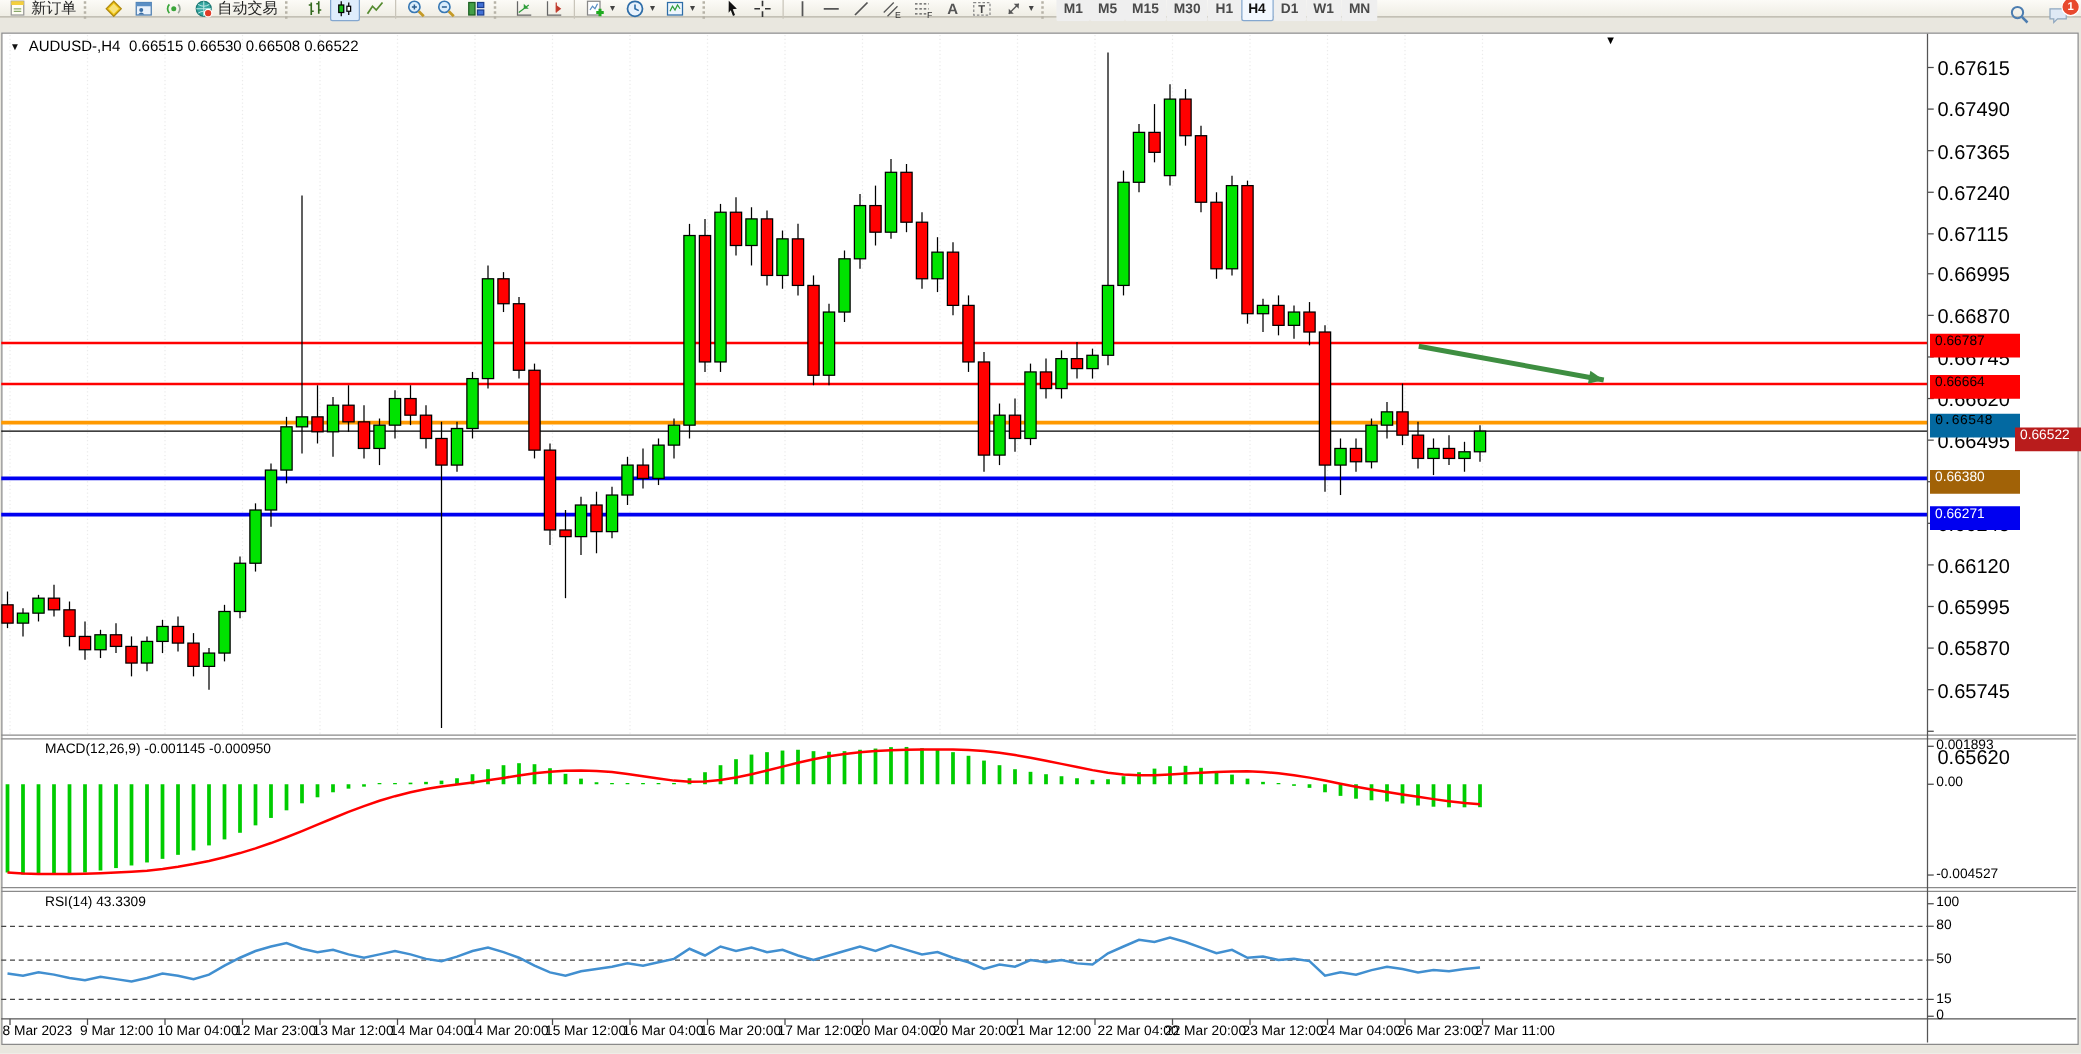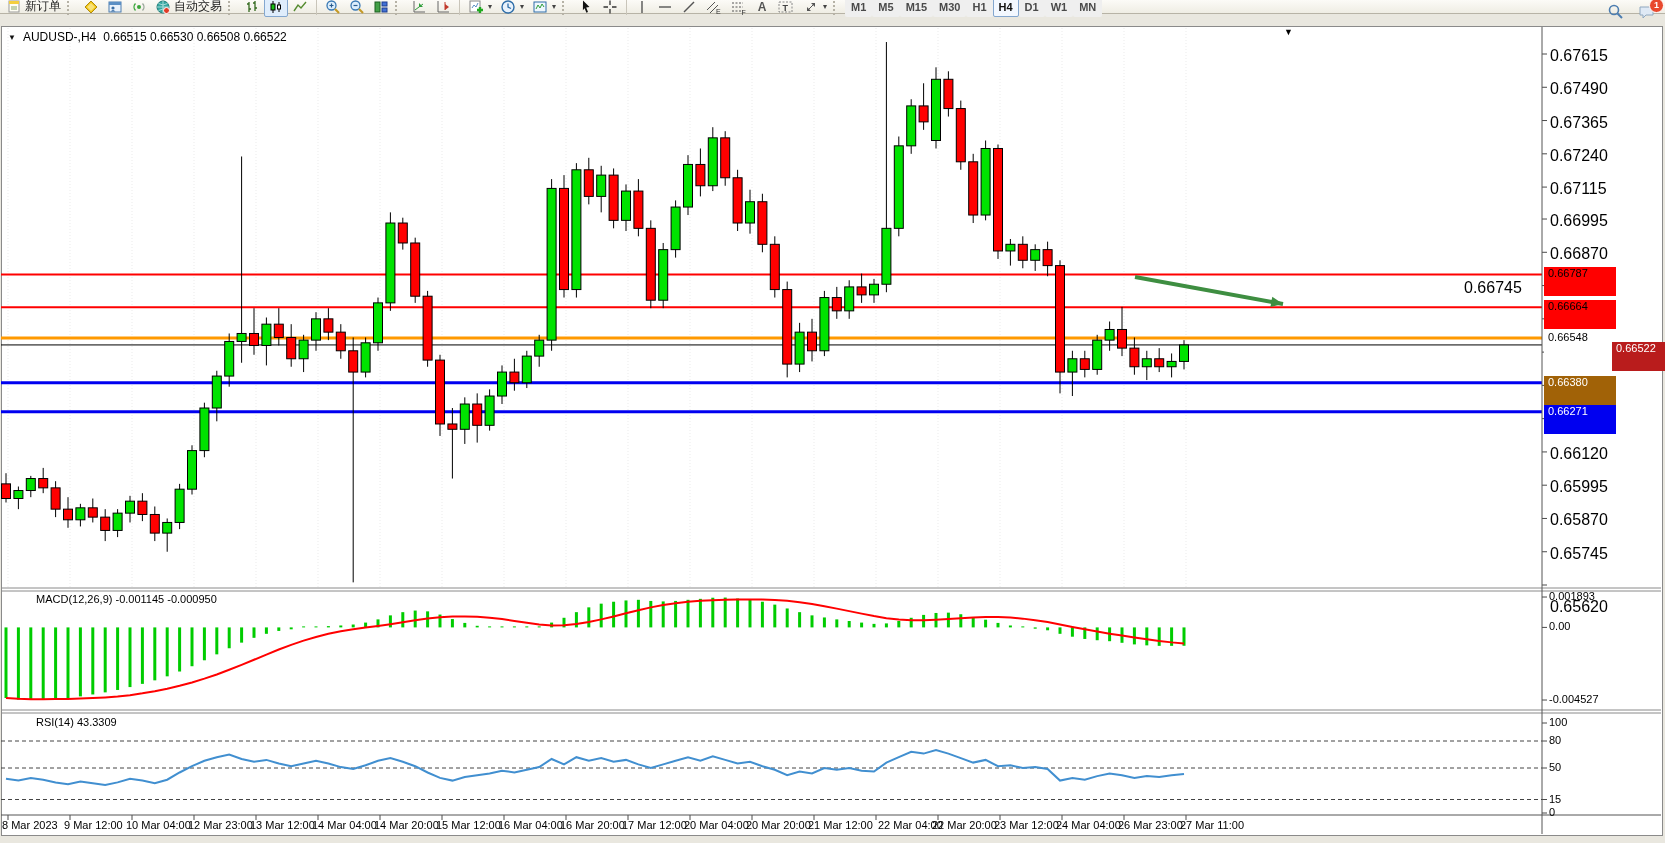--- a/index.html
+++ b/index.html
@@ -19,21 +19,21 @@
   
   .chart-window{position:absolute;top:26px;left:1px;width:1662px;height:810px;background:#fff;border:1px solid #8a8a8a;box-sizing:border-box;z-index:1;}
   #plot{position:absolute;top:0;left:0;z-index:2;}
   .overlay{position:absolute;top:0;left:0;width:1665px;height:843px;z-index:3;pointer-events:none;}
   .chart-title{position:absolute;left:8px;top:30px;display:flex;align-items:center;gap:7px;font-size:12px;color:#000;z-index:4;}
   .collapse{font-size:8px;color:#111;}
   .scroll-marker{position:absolute;left:1284px;top:27px;font-size:9px;color:#000;z-index:4;}
   .panel-label{position:absolute;left:8px;font-size:11px;color:#000;z-index:4;background:transparent;padding-left:28px;}
   .axis-price{position:absolute;left:1550px;font-size:16px;color:#000;}
   .axis-sub{position:absolute;left:1549px;font-size:11px;color:#000;}
-  .level-label{position:absolute;left:1544px;width:68px;height:29px;line-height:13px;font-size:11px;padding-left:4px;}
+  .level-label{position:absolute;left:1544px;width:68px;height:19px;line-height:13px;font-size:11px;padding-left:4px;}
   .date-label{position:absolute;top:819px;font-size:11px;color:#000;white-space:nowrap;}
 </style>
 </head>
 <body>
 
 <div class="toolbar">
   <button class="tbtn">
     <svg width="15" height="15">
         <rect x="2" y="2" width="10" height="11" fill="#fffef4" stroke="#999"></rect>
         <rect x="2" y="2" width="10" height="3" fill="#f4cf3e"></rect>
@@ -634,33 +634,33 @@
     <div class="date-label" style="left: 1056px; top: 819px;">24 Mar 04:00</div>
     <div class="date-label" style="left: 1118px; top: 819px;">26 Mar 23:00</div>
     <div class="date-label" style="left: 1180px; top: 819px;">27 Mar 11:00</div>
     <div class="axis-price" style="left: 1550px; top: 47px;">0.67615</div>
     <div class="axis-price" style="left: 1550px; top: 80.2712px;">0.67490</div>
     <div class="axis-price" style="left: 1550px; top: 113.543px;">0.67365</div>
     <div class="axis-price" style="left: 1550px; top: 146.814px;">0.67240</div>
     <div class="axis-price" style="left: 1550px; top: 180.085px;">0.67115</div>
     <div class="axis-price" style="left: 1550px; top: 212.025px;">0.66995</div>
     <div class="axis-price" style="left: 1550px; top: 245.297px;">0.66870</div>
-    <div class="axis-price" style="left: 1464px; top: 278.568px; text-align: right;">0.66745</div>
+    <div class="axis-price" style="left: 1550px; top: 278.568px; text-align: right;">0.66745</div>
     <div class="axis-price" style="left: 1550px; top: 311.839px;">0.66620</div>
     <div class="axis-price" style="left: 1550px; top: 345.11px;">0.66495</div>
     <div class="axis-price" style="left: 1550px; top: 378.382px;">0.66370</div>
     <div class="axis-price" style="left: 1550px; top: 411.653px;">0.66245</div>
     <div class="axis-price" style="left: 1550px; top: 444.924px;">0.66120</div>
     <div class="axis-price" style="left: 1550px; top: 478.195px;">0.65995</div>
     <div class="axis-price" style="left: 1550px; top: 511.467px;">0.65870</div>
     <div class="axis-price" style="left: 1550px; top: 544.738px;">0.65745</div>
     <div class="axis-price" style="left: 1550px; top: 598px;">0.65620</div>
     <div class="level-label" style="left: 1544px; top: 267.389px; background: rgb(255, 0, 0); color: rgb(0, 0, 0);">0.66787</div>
     <div class="level-label" style="left: 1544px; top: 300.128px; background: rgb(255, 0, 0); color: rgb(0, 0, 0);">0.66664</div>
-    <div class="level-label" style="left: 1544px; top: 331.003px; background: #ffffff; color: rgb(0, 0, 0);">0.66548</div>
+    <div class="level-label" style="left: 1544px; top: 331.003px; background: #0369a1; color: rgb(0, 0, 0); font-family: Liberation Mono, monospace;">0.66548</div>
     <div class="level-label" style="left: 1612px; top: 341.924px; background: #b91c1c; color: rgb(255, 255, 255);">0.66522</div>
     <div class="level-label" style="left: 1544px; top: 375.72px; background: #a16207; color: rgb(255, 255, 255);">0.66380</div>
     <div class="level-label" style="left: 1544px; top: 404.732px; background: rgb(0, 0, 240); color: rgb(255, 255, 255);">0.66271</div>
     <div class="axis-sub" style="left: 1549px; top: 590.031px;">0.001893</div>
     <div class="axis-sub" style="left: 1549px; top: 620.4px;">0.00</div>
     <div class="axis-sub" style="left: 1549px; top: 693.027px;">-0.004527</div>
     <div class="axis-sub" style="left: 1549px; top: 716px;">100</div>
     <div class="axis-sub" style="left: 1549px; top: 734px;">80</div>
     <div class="axis-sub" style="left: 1549px; top: 761px;">50</div>
     <div class="axis-sub" style="left: 1549px; top: 792.5px;">15</div>

